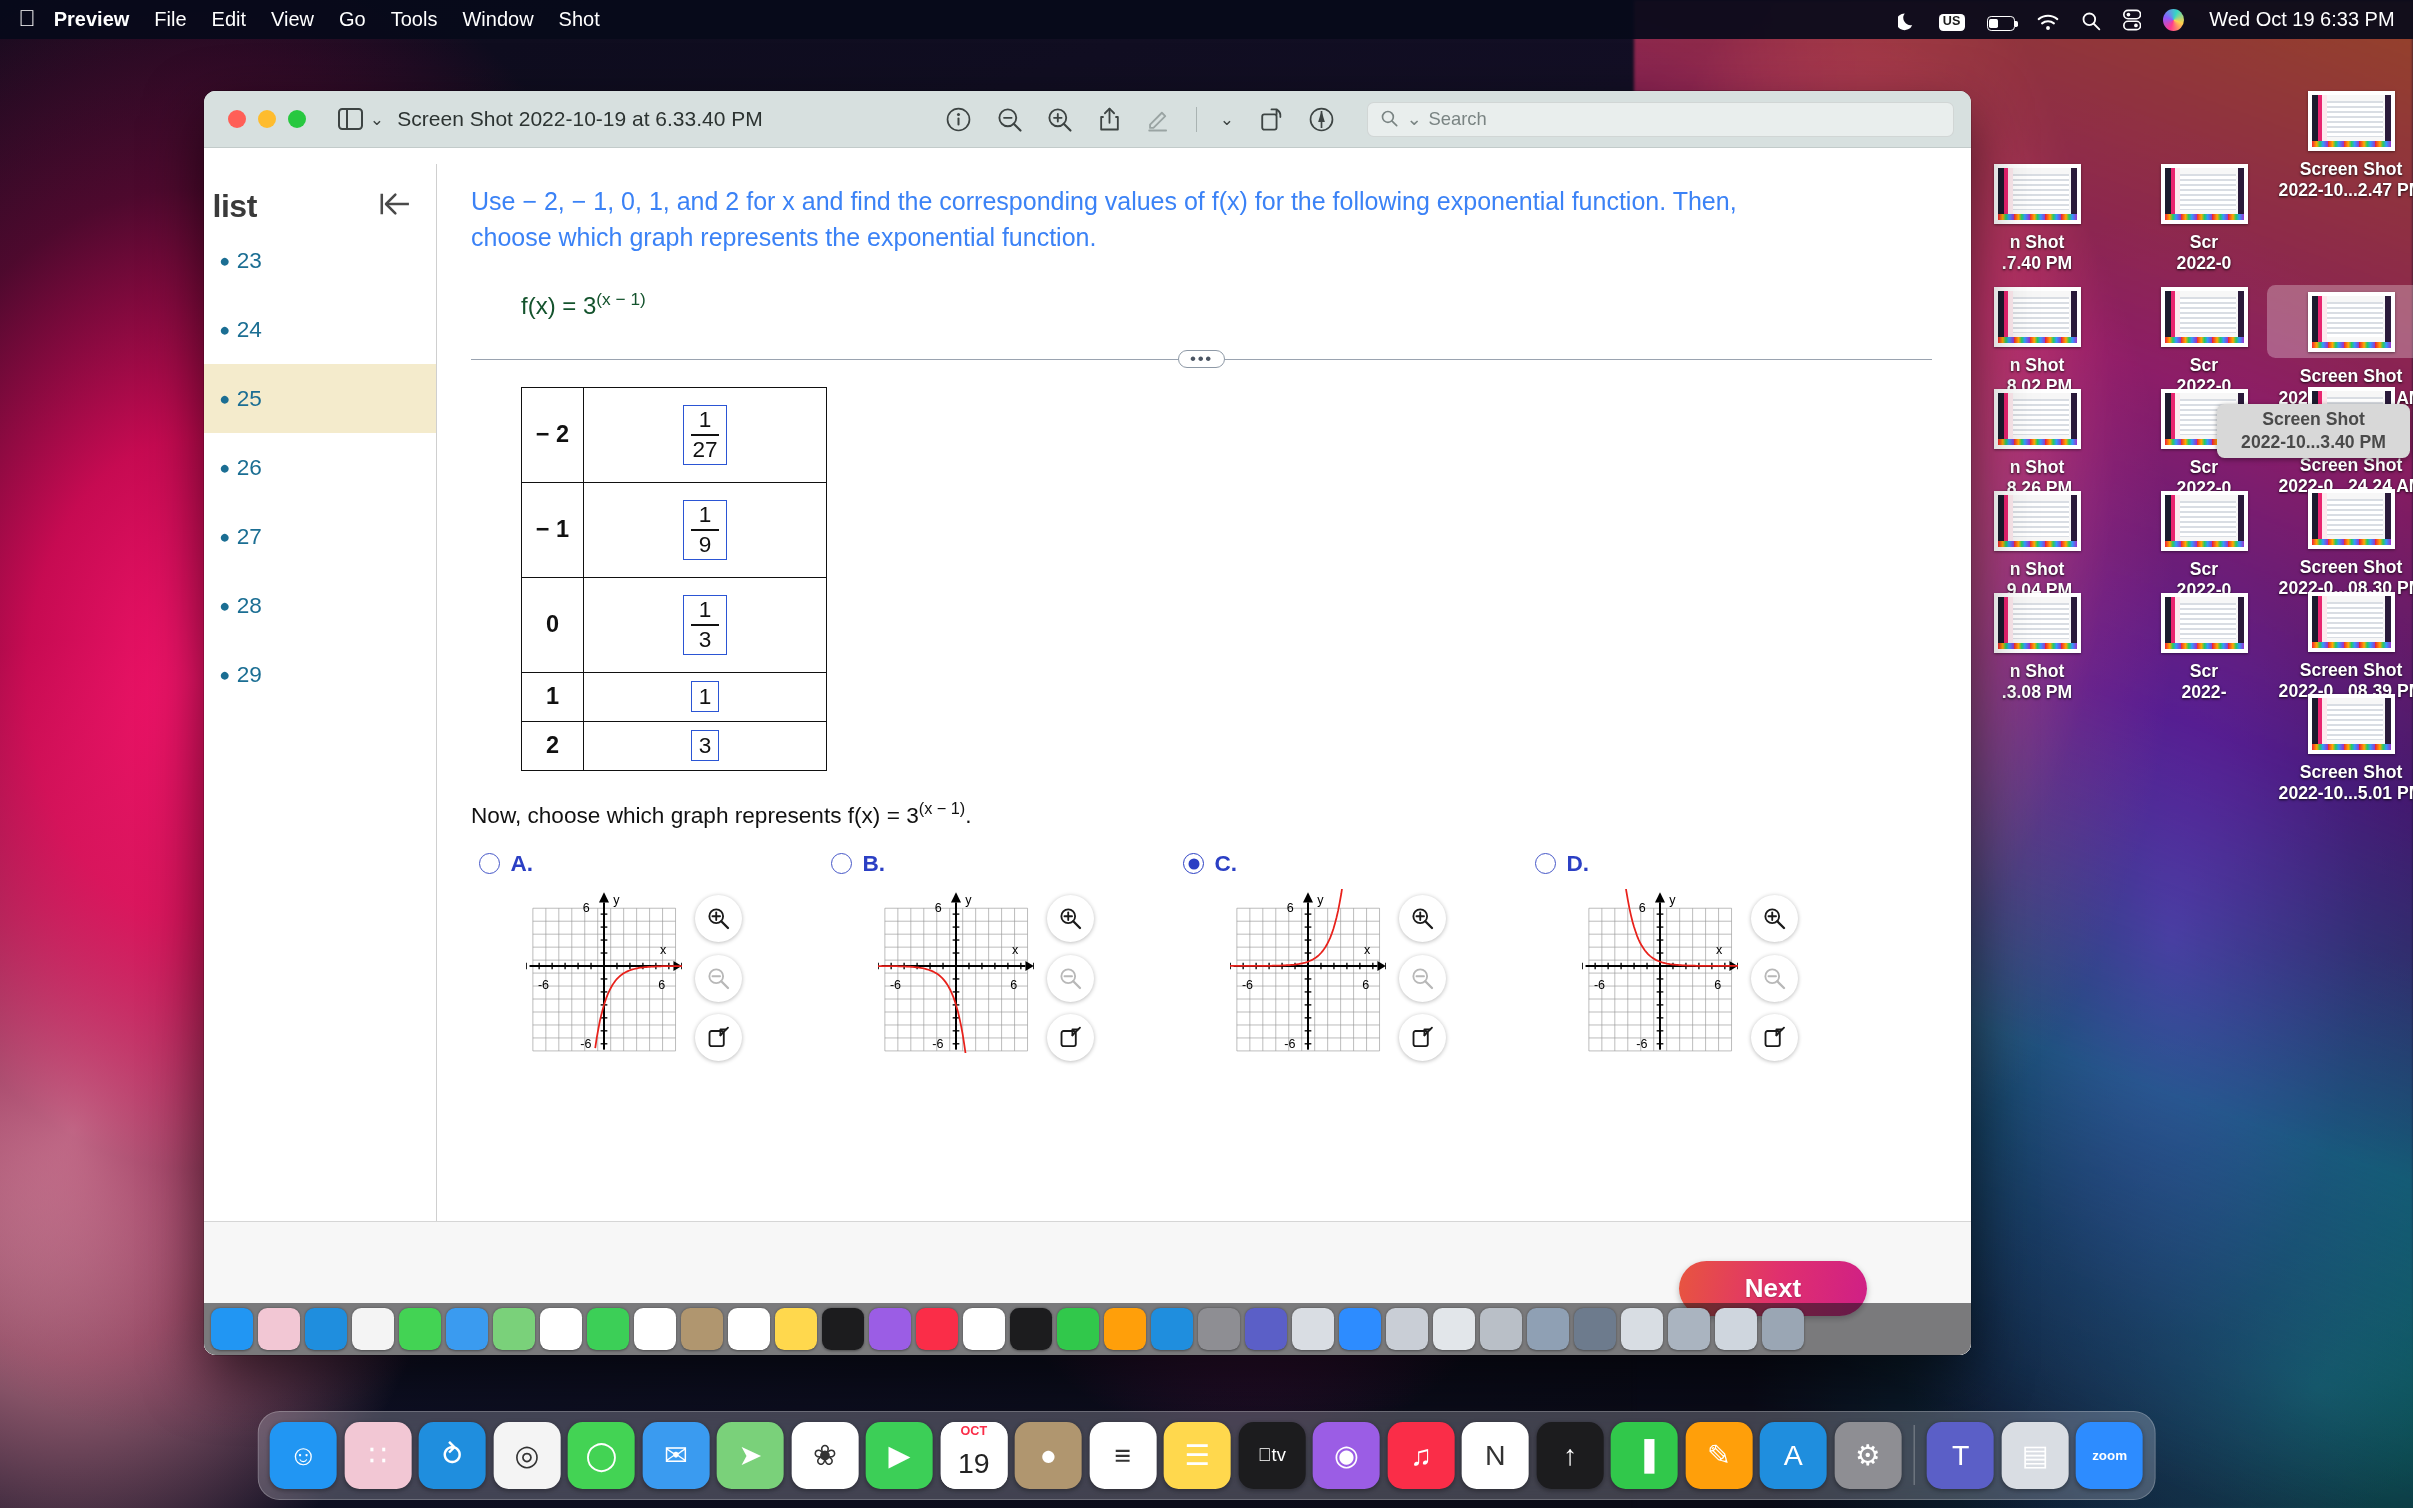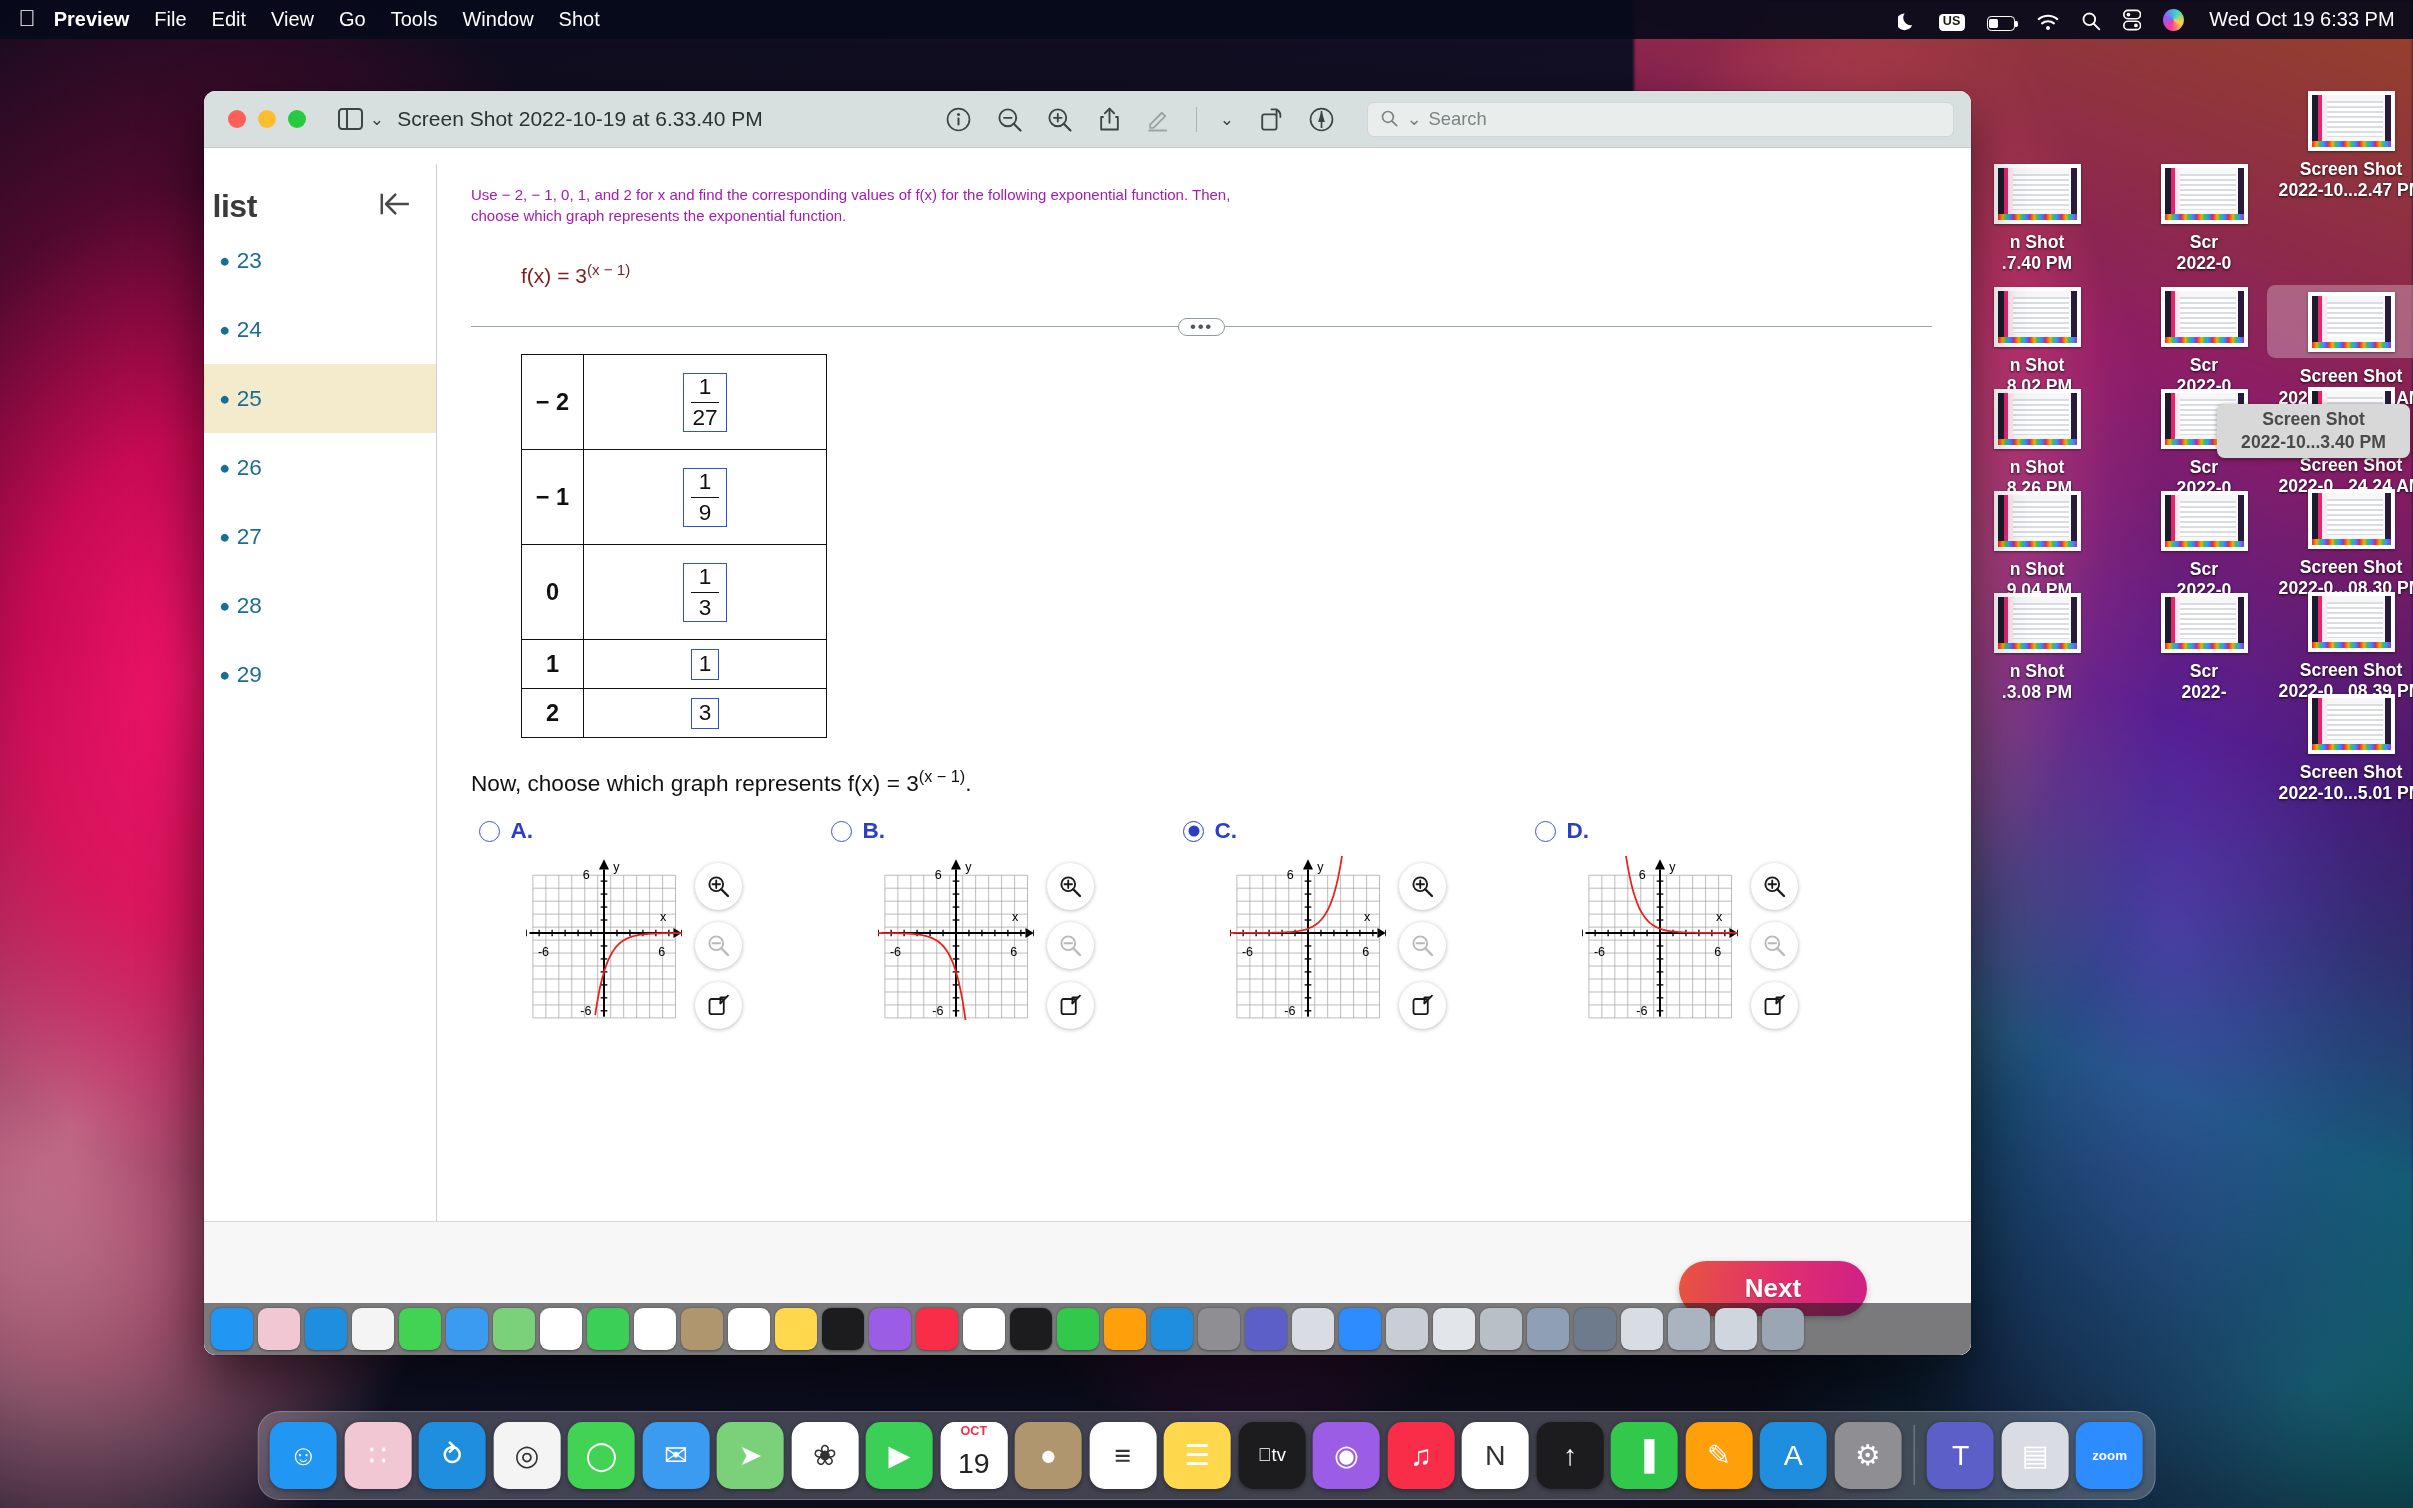--- a/index.html
+++ b/index.html
@@ -136,22 +136,22 @@
   #q-sidebar .sb-title { font-size: 32px; font-weight: bold; color: #3a3a3a; letter-spacing: -0.4px; }
   .collapse-icon { font-size: 34px; color: #4a4a4a; line-height: 1; }
   .q-item {
     height: 69px; display: flex; align-items: center;
     padding-left: 15px; font-size: 22.6px; color: #1b6e93;
   }
   .q-item.active { background: #f4ebcc; }
   .q-item .dot { font-size: 18.4px; margin-right: 6.7px; color: #1b6e93; }
 
   #q-main { flex: 1; padding: 20px 39px 0 34px; overflow: hidden; position: relative; }
-  .q-text { font-size: 15px; color: #a21caf; line-height: 1.42; }
-  .fx-line { margin: 34px 0 0 50px; font-size: 21px; color: #7f1d1d; }
+  .q-text { font-size: 25px; color: #3b82f6; line-height: 1.42; }
+  .fx-line { margin: 34px 0 0 50px; font-size: 24px; color: #14532d; }
   sup { font-size: .72em; vertical-align: super; }
 
   .divider-row { display: flex; align-items: center; margin: 30px 0 18.4px 0; }
   .divider-row .ln { flex: 1; height: 0.8px; background: #9aa3b0; }
   .divider-row .pill {
     width: 47px; height: 18.4px; border: 0.8px solid #8e99a6; border-radius: 9.2px;
     display: flex; align-items: center; justify-content: center;
     color: #4b5563; font-size: 17px; letter-spacing: 1.7px; background: #fff;
   }
 

